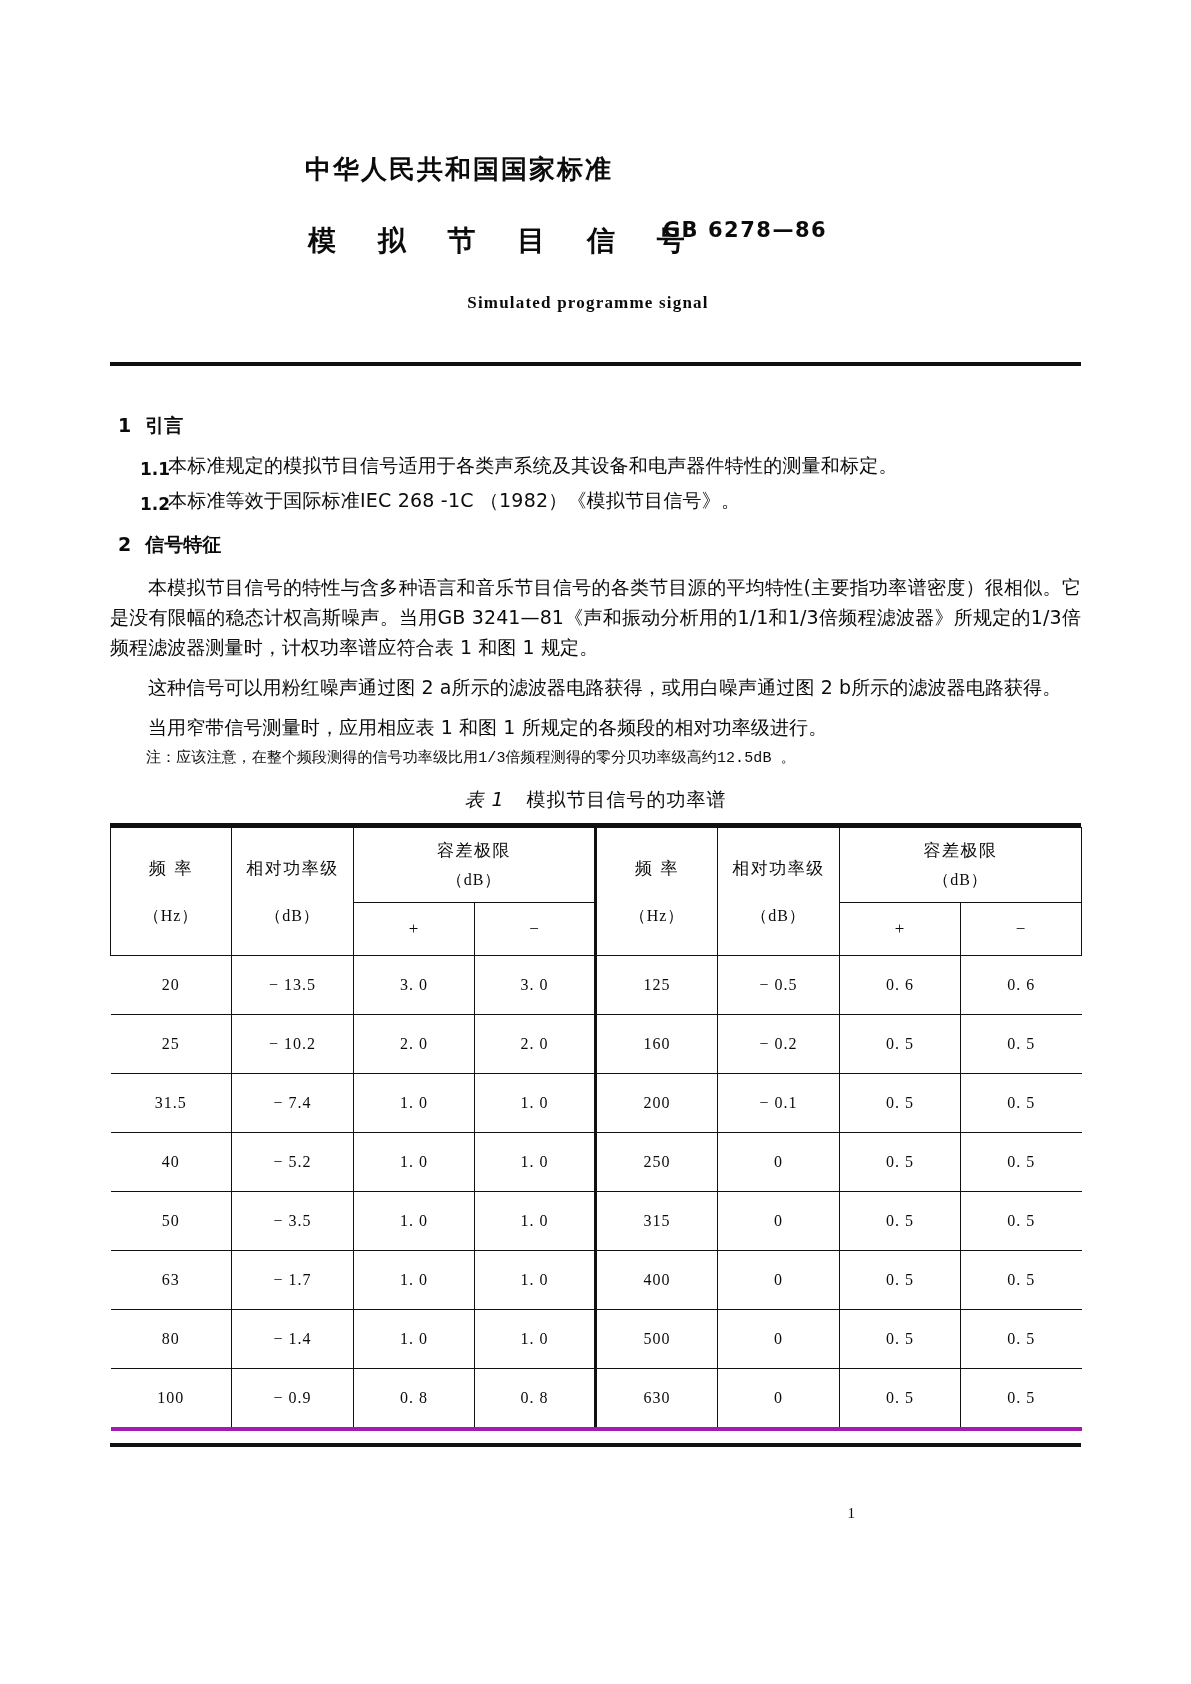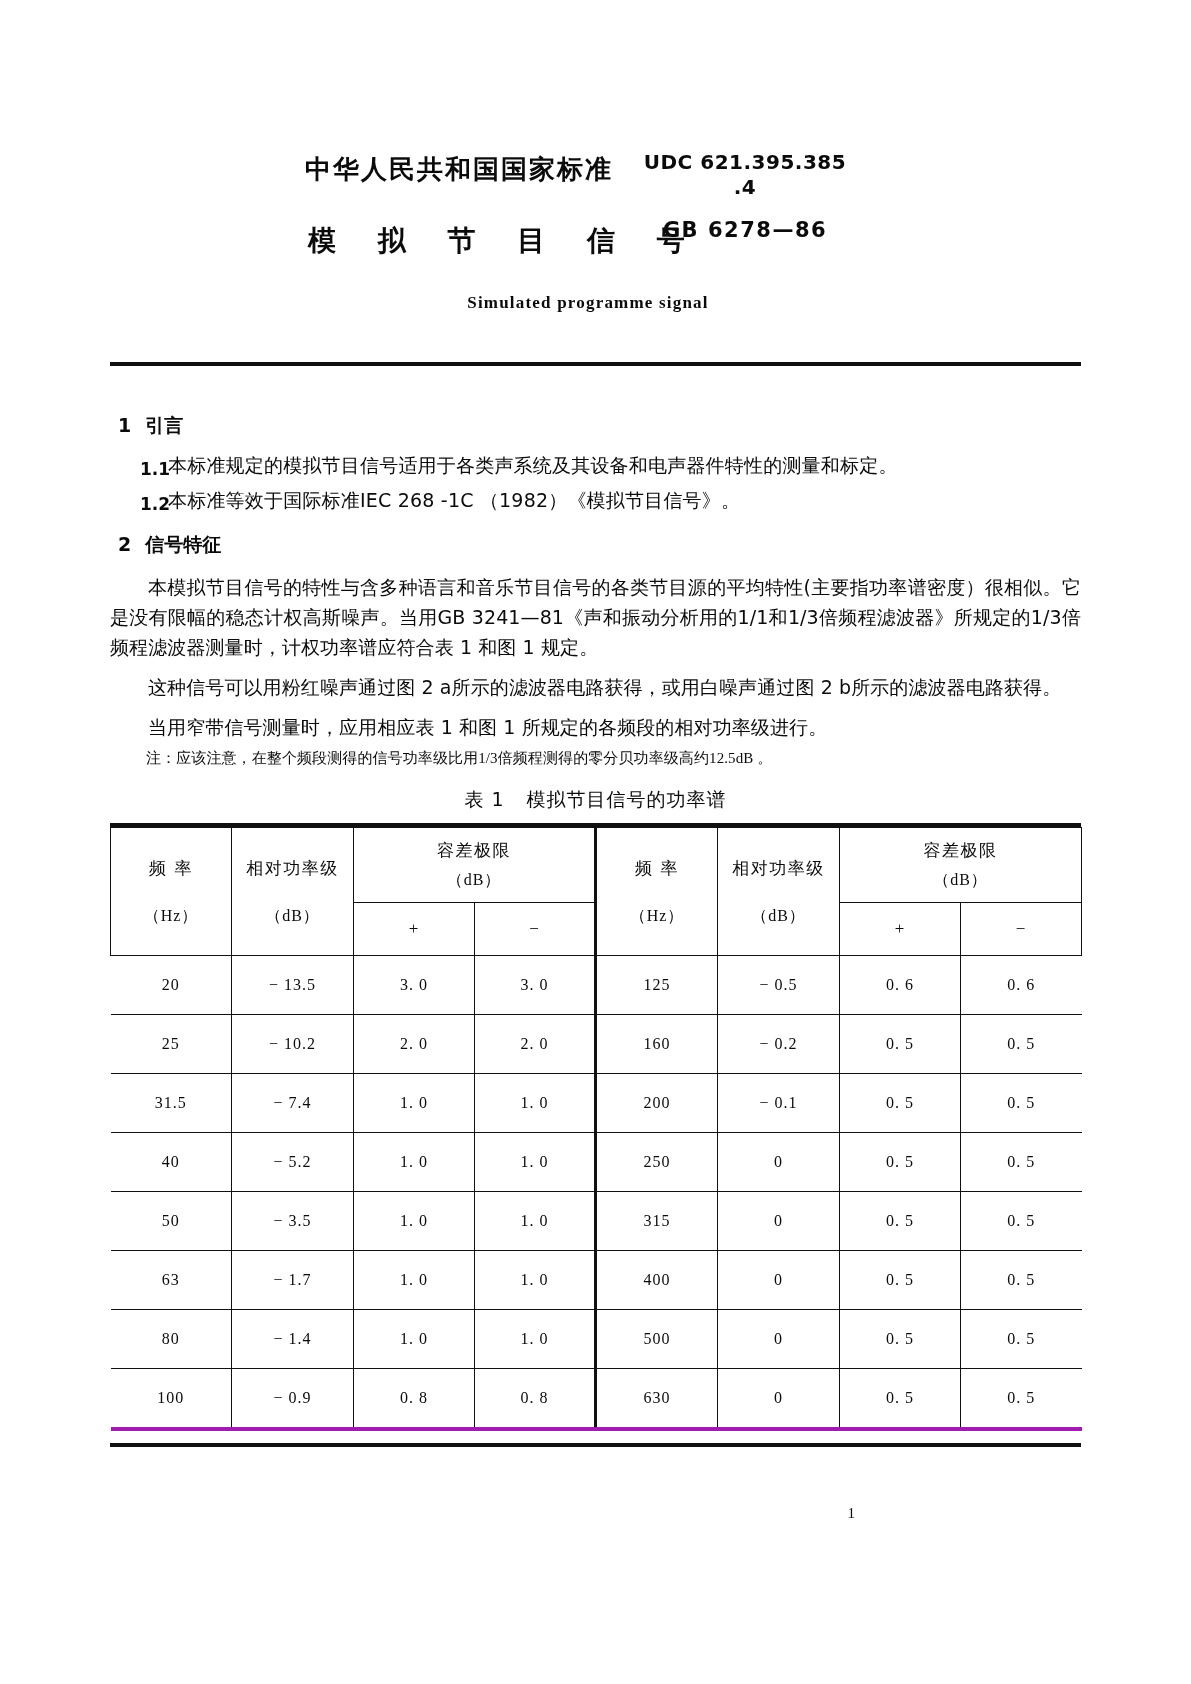--- a/index.html
+++ b/index.html
@@ -128,37 +128,37 @@
   p.para {
     font-family: "DejaVu Sans", "Liberation Sans", sans-serif;
     font-size: 19px;
     line-height: 1.58;
     margin: 10px 0 4px 0;
     text-indent: 38px;
     text-align: justify;
     letter-spacing: 0.1px;
   }
   p.note {
-    font-family: Liberation Serif, serif;
+    font-family: Liberation Mono, monospace;
     font-size: 15px;
     line-height: 1.4;
     margin: 6px 0 0 36px;
     letter-spacing: 0.1px;
   }
 
   
   .table-title {
     text-align: center;
     font-family: "DejaVu Sans", "Liberation Sans", sans-serif;
     font-size: 19px;
     font-weight: normal;
     margin: 18px 0 10px 0;
     letter-spacing: 1px;
   }
-  .table-title .tnum { margin-right: 22px; }
+  .table-title .tnum { margin-right: 22px; font-style: italic; }
 
   table.spec {
     border-collapse: collapse;
     width: 971px;
     table-layout: fixed;
     font-family: "Liberation Serif", "DejaVu Serif", serif;
   }
   table.spec td, table.spec th {
     border: 1px solid #111;
     text-align: center;
@@ -222,24 +222,20 @@
     font-size: 15px;
   }
 </style>
 </head>
 <body>
 
 <div class="page">
 
   <div class="masthead">
     <div class="nat-std">中华人民共和国国家标准</div>
-    <div class="udc">
-      <span>UDC 621.395.385</span>
-      <span class="udc-line2">.4</span>
-    </div>
     <div class="std-no">GB 6278—86</div>
     <div class="doc-title">模 拟 节 目 信 号</div>
     <div class="doc-subtitle">Simulated programme signal</div>
   </div>
   <div class="rule-top"></div>
 
   <div class="body-area">
 
     <div class="sec-head">
       <span class="num">1</span><span>引言</span>

